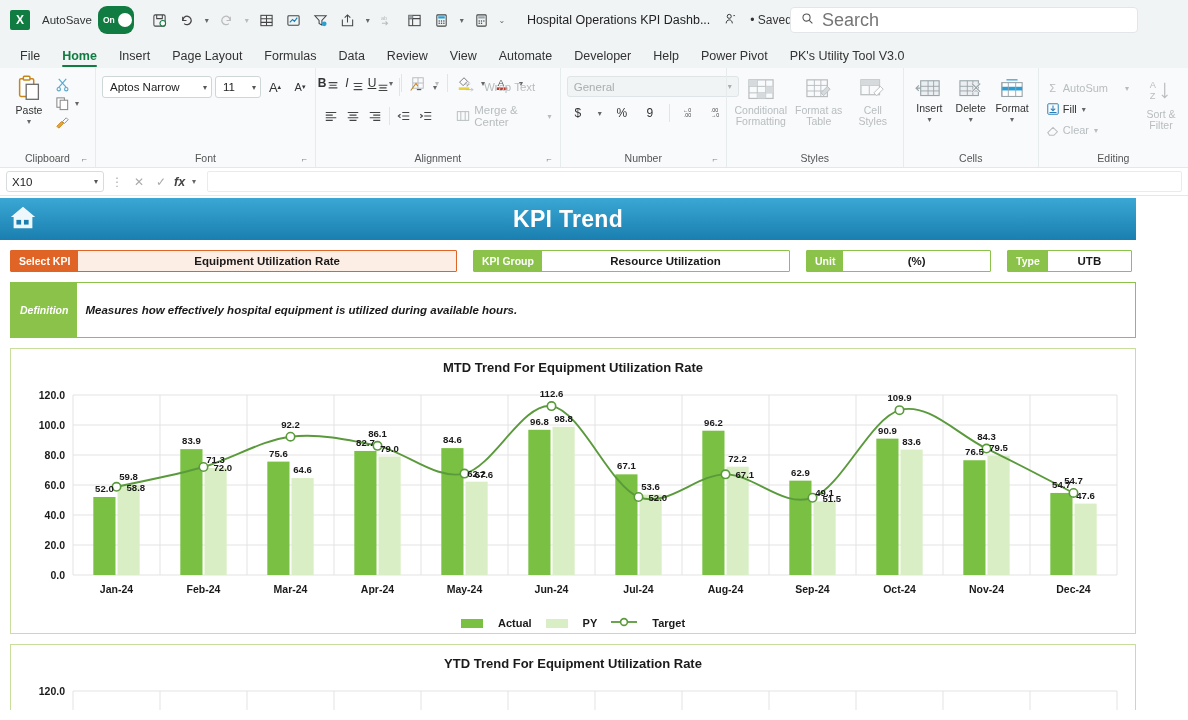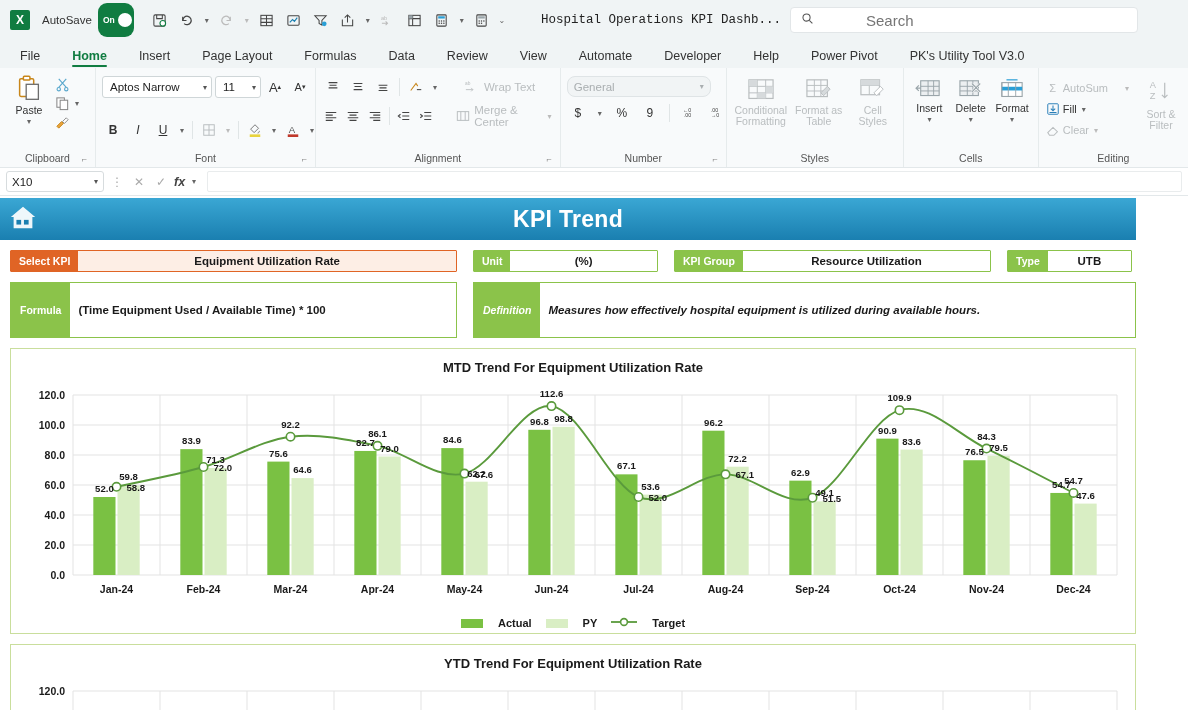--- a/index.html
+++ b/index.html
@@ -14,57 +14,57 @@
     height: 40px; background: #f0f4f5; display: flex; align-items: center;
     padding: 0 10px; gap: 6px; position: relative;
   }
   .xl-logo {
     width: 20px; height: 20px; background: #107c41; border-radius: 2px;
     display: flex; align-items: center; justify-content: center;
     color: #fff; font-size: 12px; font-weight: bold; flex: none;
   }
   .autosave-label { font-size: 11.5px; color: #333; margin-left: 6px; white-space: nowrap; }
   .toggle {
-    width: 36px; height: 34px; background: #107c41; border-radius: 9px;
+    width: 36px; height: 28px; background: #107c41; border-radius: 9px;
     position: relative; display: flex; align-items: center; flex: none;
   }
   .toggle .knob {
     width: 14px; height: 14px; background: #fff; border-radius: 50%;
     position: absolute; right: 2px;
   }
   .toggle .on-txt {
     position: absolute; left: 5px; font-size: 8.5px; color: #fff; font-weight: bold;
   }
   .qat { display: flex; align-items: center; gap: 3px; margin-left: 8px; }
   .qat-btn {
     width: 24px; height: 24px; display: flex; align-items: center; justify-content: center;
     border-radius: 3px; color: #444;
   }
   .qat-btn svg { display: block; }
   .caret { font-size: 8px; color: #666; width: 10px; text-align: center; }
   .caret.dim { color: #bbb; }
   .doc-title {
-    font-size: 12.5px; color: #222; margin-left: 28px; white-space: nowrap; font-family: Liberation Mono, monospace;
+    font-size: 12.5px; color: #222; margin-left: 14px; white-space: nowrap;
   }
   .share-ico { margin-left: 8px; font-size: 12px; color: #333; }
   .saved { font-size: 12px; color: #333; margin-left: 6px; white-space: nowrap; }
   .search-box {
     position: absolute; left: 790px; top: 7px; width: 348px; height: 26px;
     background: #fff; border: 1px solid #e2e6e8; border-radius: 4px;
     display: flex; align-items: center; padding: 0 10px; gap: 8px;
   }
   .search-box input {
-    border: none; outline: none; font-size: 15px; color: #0369a1;
-    font-family: "Liberation Sans", sans-serif; width: 100%; background: transparent; margin-left: 44px;
+    border: none; outline: none; font-size: 18px; color: #0369a1;
+    font-family: "Liberation Sans", sans-serif; width: 100%; background: transparent;
   }
 
   
   .tabs {
     height: 28px; background: #f0f4f5; display: flex; align-items: flex-end;
-    padding-left: 10px; gap: 12px;
+    padding-left: 10px; gap: 2px;
   }
   .tab {
     font-size: 12.5px; color: #333; padding: 3px 10px 5px 10px;
     position: relative; white-space: nowrap;
   }
   .tab.active { color: #107c41; font-weight: bold; }
   .tab.active::after {
     content: ""; position: absolute; left: 10px; right: 10px; bottom: 1px;
     height: 2.5px; background: #107c41; border-radius: 2px;
   }
@@ -101,22 +101,22 @@
   .sel .cv { margin-left: auto; font-size: 8px; color: #555; padding-left: 6px; }
   .fbtn {
     width: 22px; height: 22px; display: flex; align-items: center; justify-content: center;
     font-size: 12px; color: #333;
   }
   .fbtn.dim { color: #b9bdbf; }
   .vsep { width: 1px; height: 18px; background: #e0e5e6; margin: 0 2px; }
   .align-row { display: flex; align-items: center; gap: 3px; }
   .wrap-btn { display: flex; align-items: center; gap: 4px; font-size: 11.5px; color: #b9bdbf; }
   .numfmt {
-    width: 144px; height: 21px; border: 1px solid #dfe4e6; background: #f1f4f5;
-    border-radius: 8px; display: flex; align-items: center; padding: 0 6px;
+    width: 172px; height: 21px; border: 1px solid #dfe4e6; background: #f1f4f5;
+    border-radius: 3px; display: flex; align-items: center; padding: 0 6px;
     font-size: 11.5px; color: #a9aeb0;
   }
   .numfmt .cv { margin-left: auto; font-size: 8px; }
   .num-row { display: flex; align-items: center; gap: 6px; padding-top: 5px; font-size: 13px; color: #333; }
 
   
   .formula-bar {
     height: 28px; background: #fff; display: flex; align-items: center;
     gap: 4px; padding: 0 6px; border-bottom: 1px solid #e3e8ea;
   }
@@ -361,21 +361,21 @@
               <path d="M2 12l5-5 2 2-5 5z" fill="#e8a33d" stroke="#c8861a" stroke-width="1"></path>
               <path d="M8 7l4-4 2 2-4 4z" fill="#fff" stroke="#888" stroke-width="1"></path>
             </svg>
           </span>
       </div>
     </div>
     <div class="grp-label"><span>Clipboard</span><span class="dlg">⌐</span></div>
   </div>
 
   <div class="grp" style="width:220px">
-    <div class="grp-body" style="flex-direction:column;gap:16px">
+    <div class="grp-body" style="flex-direction:row;gap:0">
       <div class="font-row1">
         <div class="sel" style="width:110px">
             <span>Aptos Narrow</span>
             <span class="cv">▾</span>
           </div>
         <div class="sel" style="width:46px">
             <span>11</span>
             <span class="cv">▾</span>
           </div>
         <span class="fbtn">
@@ -666,39 +666,35 @@
         </svg>
     </span>
     <span class="htitle">KPI Trend</span>
   </div>
 
   <div class="row-sel">
     <div class="pill orange">
       <span class="tag">Select KPI</span>
       <span class="val">Equipment Utilization Rate</span>
     </div>
+    <div class="pill green w-group">
+      <span class="tag">KPI Group</span>
+      <span class="val">Resource Utilization</span>
+    </div>
     <div class="pill green w-unit">
       <span class="tag">Unit</span>
       <span class="val">(%)</span>
     </div>
-    <div class="pill green w-group">
-      <span class="tag">KPI Group</span>
-      <span class="val">Resource Utilization</span>
-    </div>
     <div class="pill green w-type">
       <span class="tag">Type</span>
       <span class="val">UTB</span>
     </div>
   </div>
 
   <div class="row-info">
-    <div class="infobox w-formula">
-      <span class="tag">Formula</span>
-      <span class="val">(Time Equipment Used / Available Time) * 100</span>
-    </div>
     <div class="infobox w-def">
       <span class="tag">Definition</span>
       <span class="val">Measures how effectively hospital equipment is utilized during available hours.</span>
     </div>
   </div>
 
   <div class="chart-card">
     <div class="chart-title">MTD Trend For Equipment Utilization Rate</div>
     <div class="plot-wrap">
       <svg class="chart-svg" id="mtd-chart" width="1124" height="232">

